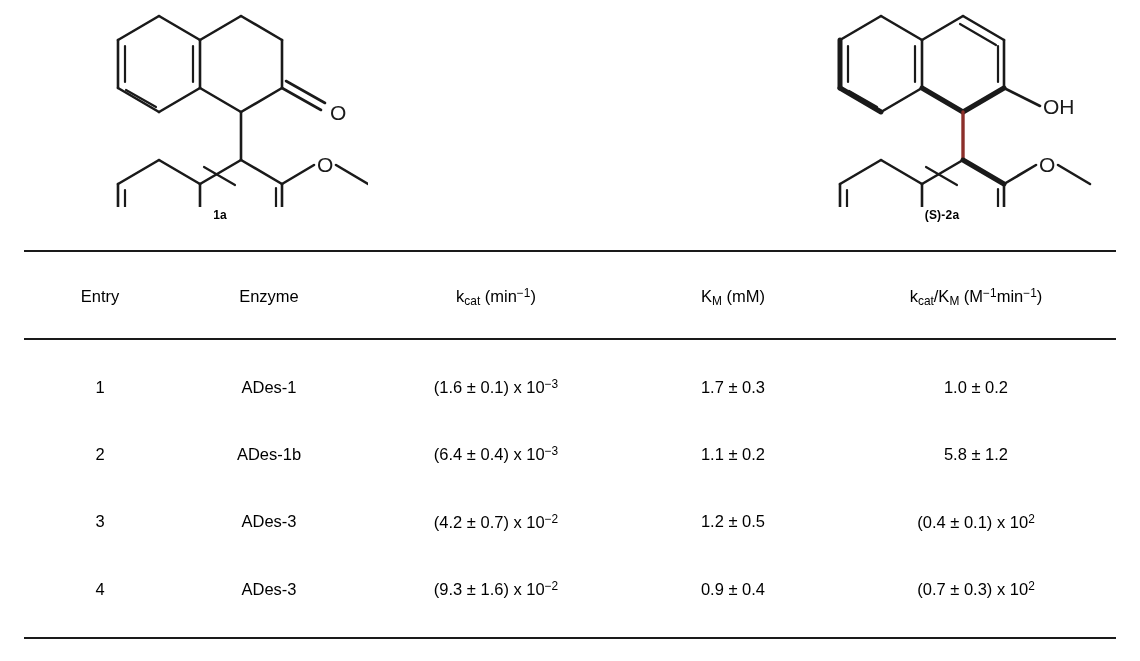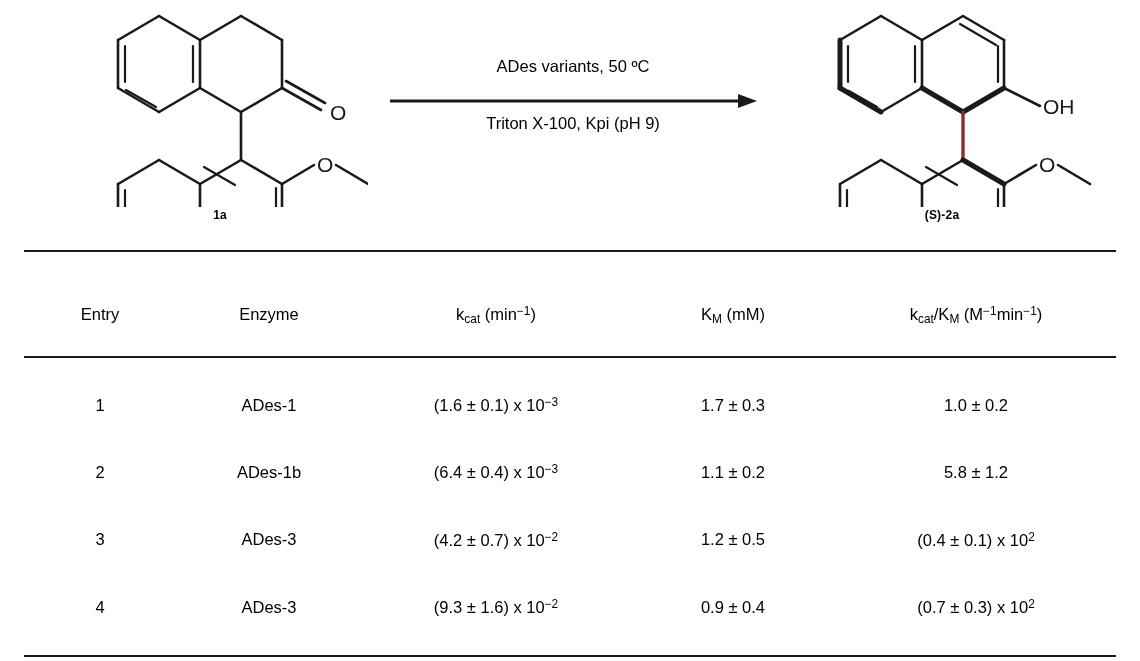--- a/index.html
+++ b/index.html
@@ -70,21 +70,21 @@
   }
   table.kin {
     border-collapse: collapse;
     width: 1092px;
     margin: 0 24px;
     table-layout: fixed;
   }
   table.kin thead th {
     font-weight: normal;
     font-size: 16.5px;
-    padding: 52px 0 30px 0;
+    padding: 34px 0 30px 0;
     text-align: center;
     vertical-align: middle;
     white-space: nowrap;
   }
   table.kin tbody td {
     font-size: 16.5px;
     text-align: center;
     padding: 25px 0 22px 0;
     white-space: nowrap;
   }
@@ -160,28 +160,20 @@
       </g>
 
       <text x="252" y="118" font-family="Liberation Sans, sans-serif" font-size="21" fill="#1a1a1a">O</text>
 
       <text x="239" y="170" font-family="Liberation Sans, sans-serif" font-size="21" fill="#1a1a1a">O</text>
     </svg>
   </div>
 
   <div class="struct-label" id="label-sm">1a</div>
 
-  <div id="arrow-block">
-    <div class="cond" id="cond-top">ADes variants, 50 ºC</div>
-    <svg id="arrow-svg" width="370" height="22" viewBox="0 0 370 22" xmlns="http://www.w3.org/2000/svg">
-      <line x1="2" y1="11" x2="352" y2="11" stroke="#1a1a1a" stroke-width="3"></line>
-      <polygon points="350,4 369,11 350,18" fill="#1a1a1a"></polygon>
-    </svg>
-    <div class="cond" id="cond-bottom">Triton X-100, Kpi (pH 9)</div>
-  </div>
 
   <div class="struct" id="struct-pr">
     <svg width="300" height="205" viewBox="0 0 300 205" xmlns="http://www.w3.org/2000/svg">
       <g fill="none" stroke="#1a1a1a" stroke-linecap="round">
 
         <path d="M40,38 L40,86" stroke-width="5"></path>
         <path d="M40,86 L81,110" stroke-width="5"></path>
         <path d="M81,110 L122,86" stroke-width="2.6"></path>
         <path d="M122,86 L122,38" stroke-width="2.6"></path>
         <path d="M122,38 L81,14" stroke-width="2.6"></path>

